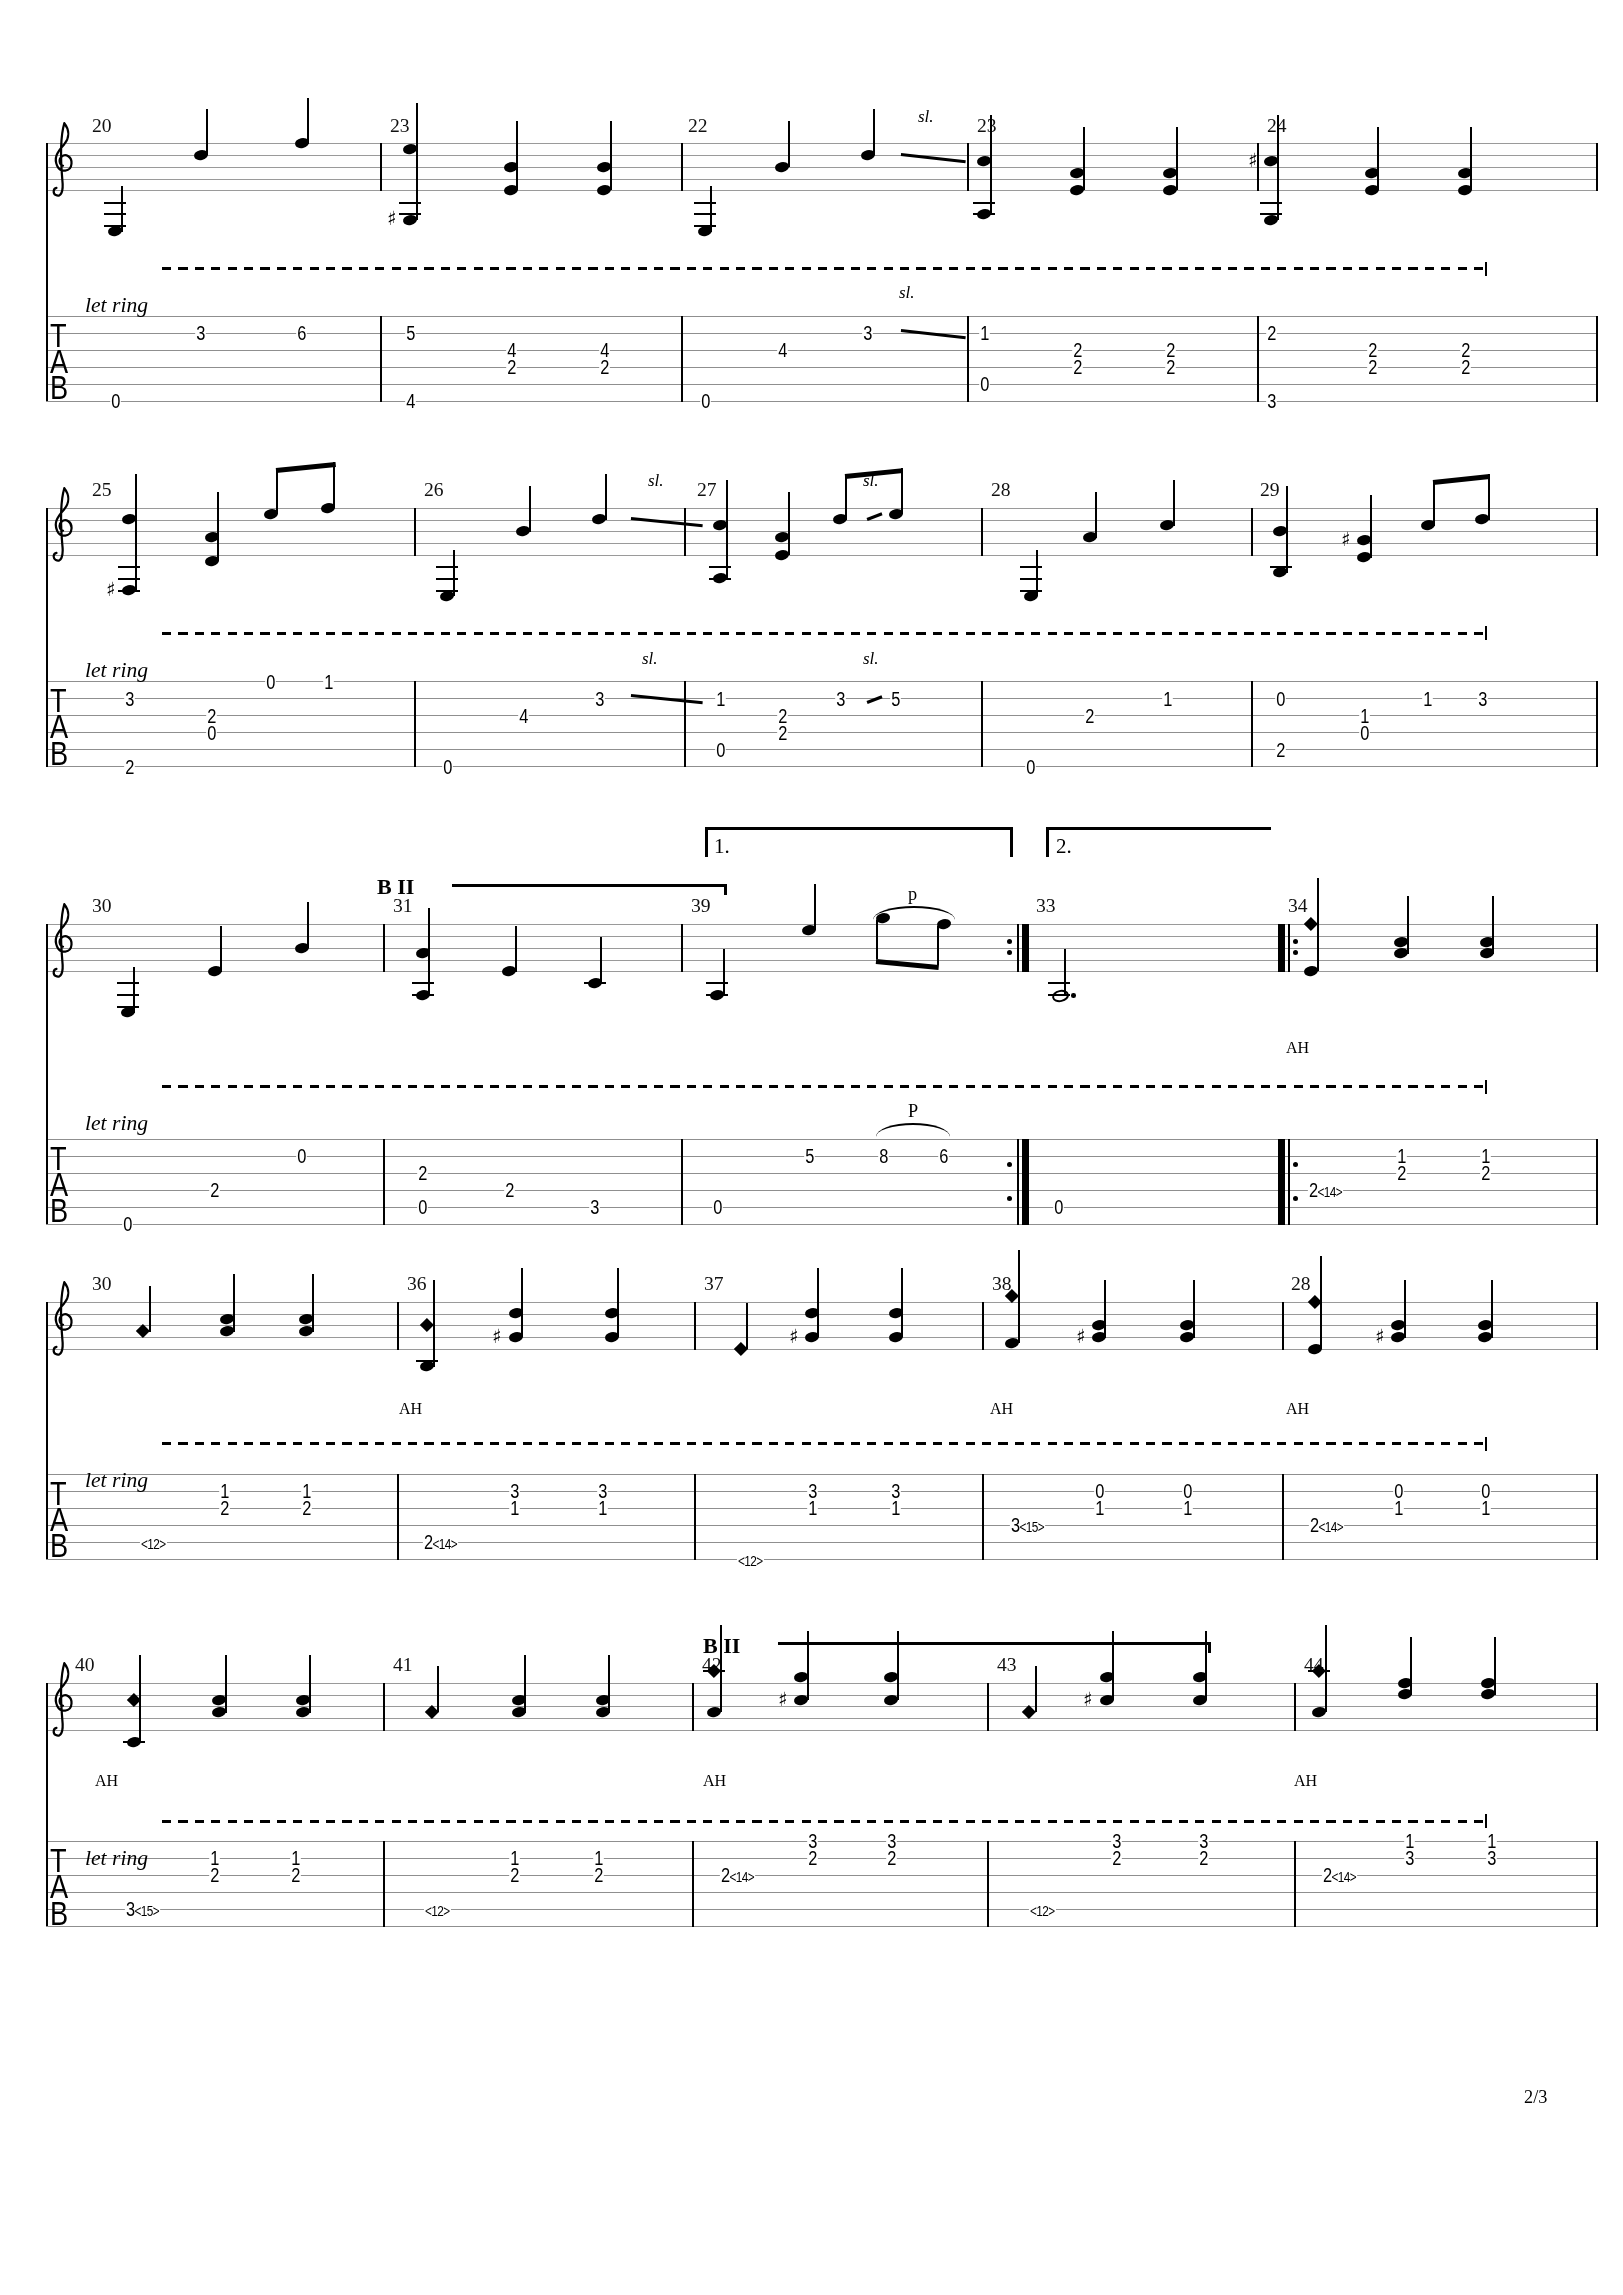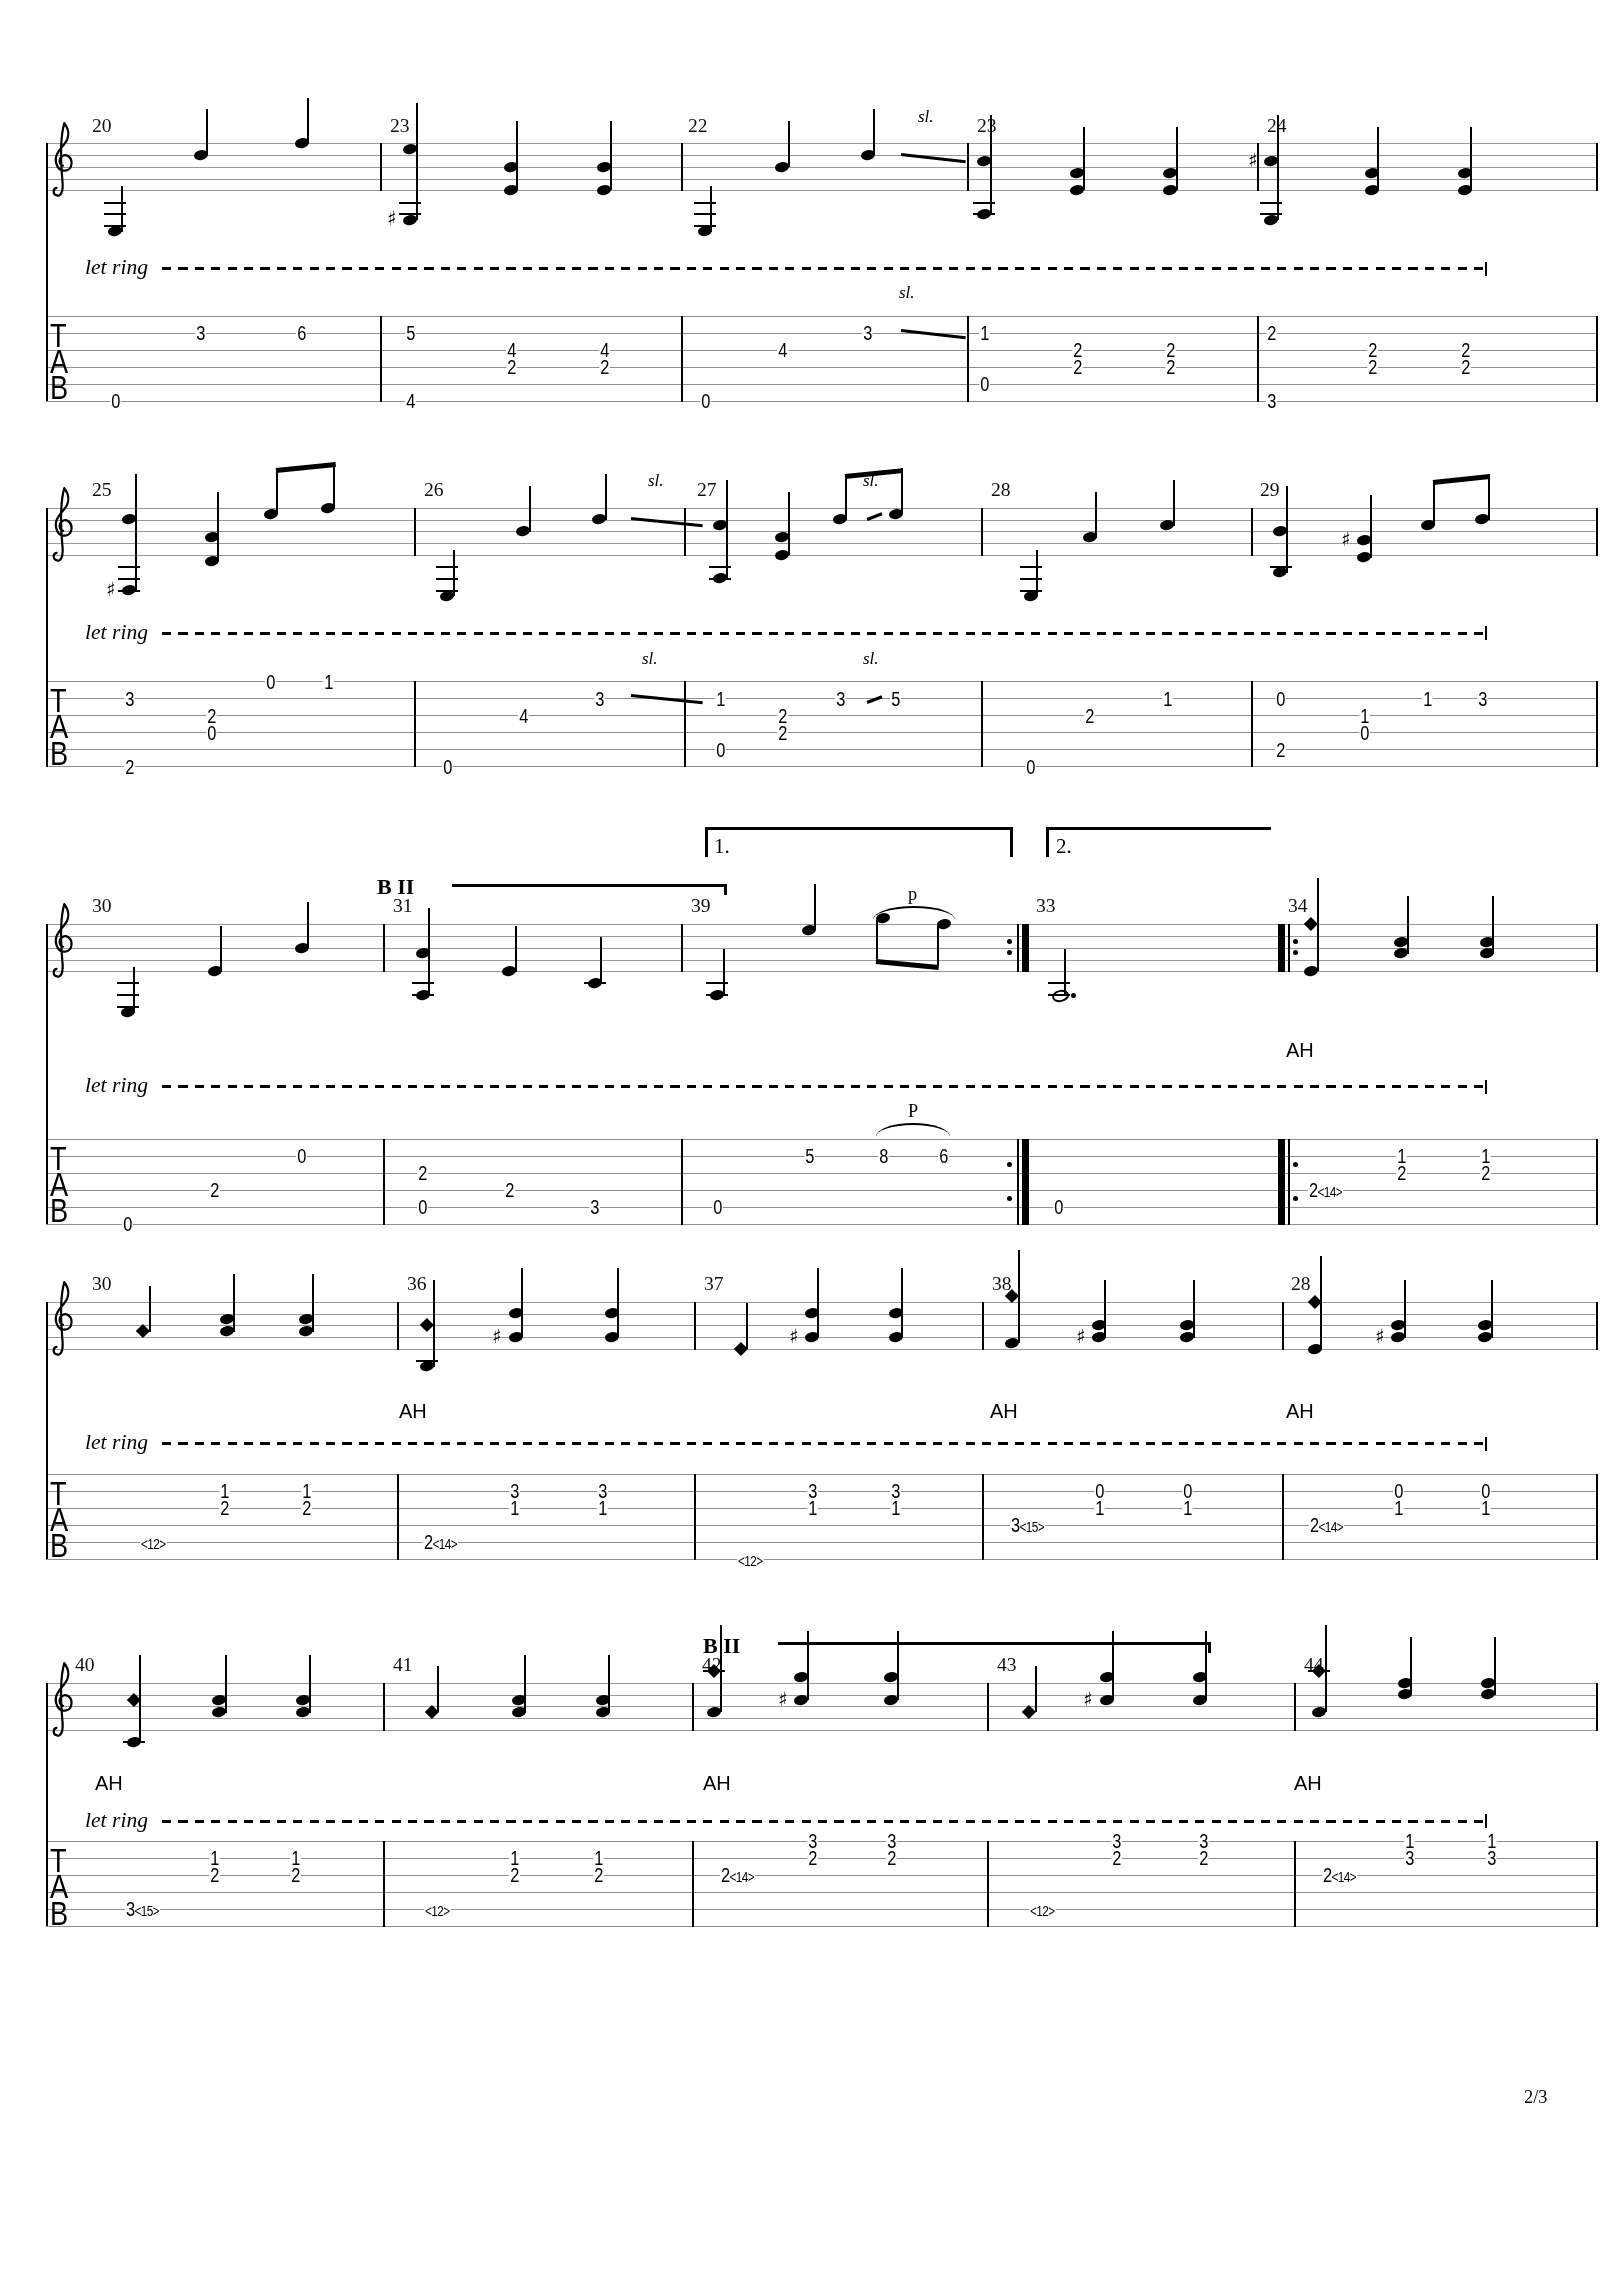--- a/index.html
+++ b/index.html
@@ -21,28 +21,28 @@
   .notehead.open{background:#fff;border:2px solid #000;width:13px;height:7.9px;}
   .diahead{position:absolute;width:9.8px;height:9.8px;background:#000;transform:rotate(45deg);}
   .stem{position:absolute;width:2px;background:#000;}
   .ledger{position:absolute;width:22px;height:2px;background:#000;}
   .acc{position:absolute;font-family:"DejaVu Sans",sans-serif;font-size:19.6px;line-height:19.6px;}
   .beam,.slideline{position:absolute;height:4.6px;background:#000;transform-origin:left center;}
   .slideline{height:2.6px;}
   .slur{position:absolute;height:11.8px;border-top:2px solid #000;border-radius:50% 50% 0 0/100% 100% 0 0;}
   .sltext{position:absolute;font-family:"Liberation Serif",serif;font-style:italic;font-size:17px;}
   .ptext{position:absolute;font-family:"Liberation Serif",serif;font-size:18.3px;}
-  .ahtext{position:absolute;font-family:Liberation Sans, sans-serif;font-size:20px;}
+  .ahtext{position:absolute;font-family:Liberation Serif, serif;font-size:16px;}
   .biitext{position:absolute;font-family:"Liberation Serif",serif;font-weight:bold;font-size:22px;}
   .biiline{position:absolute;height:3.3px;background:#000;}
   .biitick{position:absolute;width:2.6px;height:10.5px;background:#000;}
   .voltaline{position:absolute;height:2.6px;background:#000;}
   .voltatick{position:absolute;width:2.6px;height:30px;background:#000;}
   .voltanum{position:absolute;font-family:"Liberation Serif",serif;font-size:21px;}
-  .lrlabel{position:absolute;font-family:"Liberation Serif",serif;font-style:italic;font-size:21.6px;}
+  .lrlabel{position:absolute;font-family:"Liberation Serif",serif;font-style:italic;font-size:21.6px;margin-top:38px;}
   .lrdash{position:absolute;height:3.3px;
           background:repeating-linear-gradient(to right,#000 0 9.2px,transparent 9.2px 16.4px);}
   .lrtick{position:absolute;width:2px;height:14.4px;background:#000;}
   .pagenum{position:absolute;font-family:"Liberation Serif",serif;font-size:18.3px;}
 </style>
 </head>
 <body>
 
 <div id="page">
   <div class="pagenum" style="left:1524px;top:2087px;">2/3</div>

